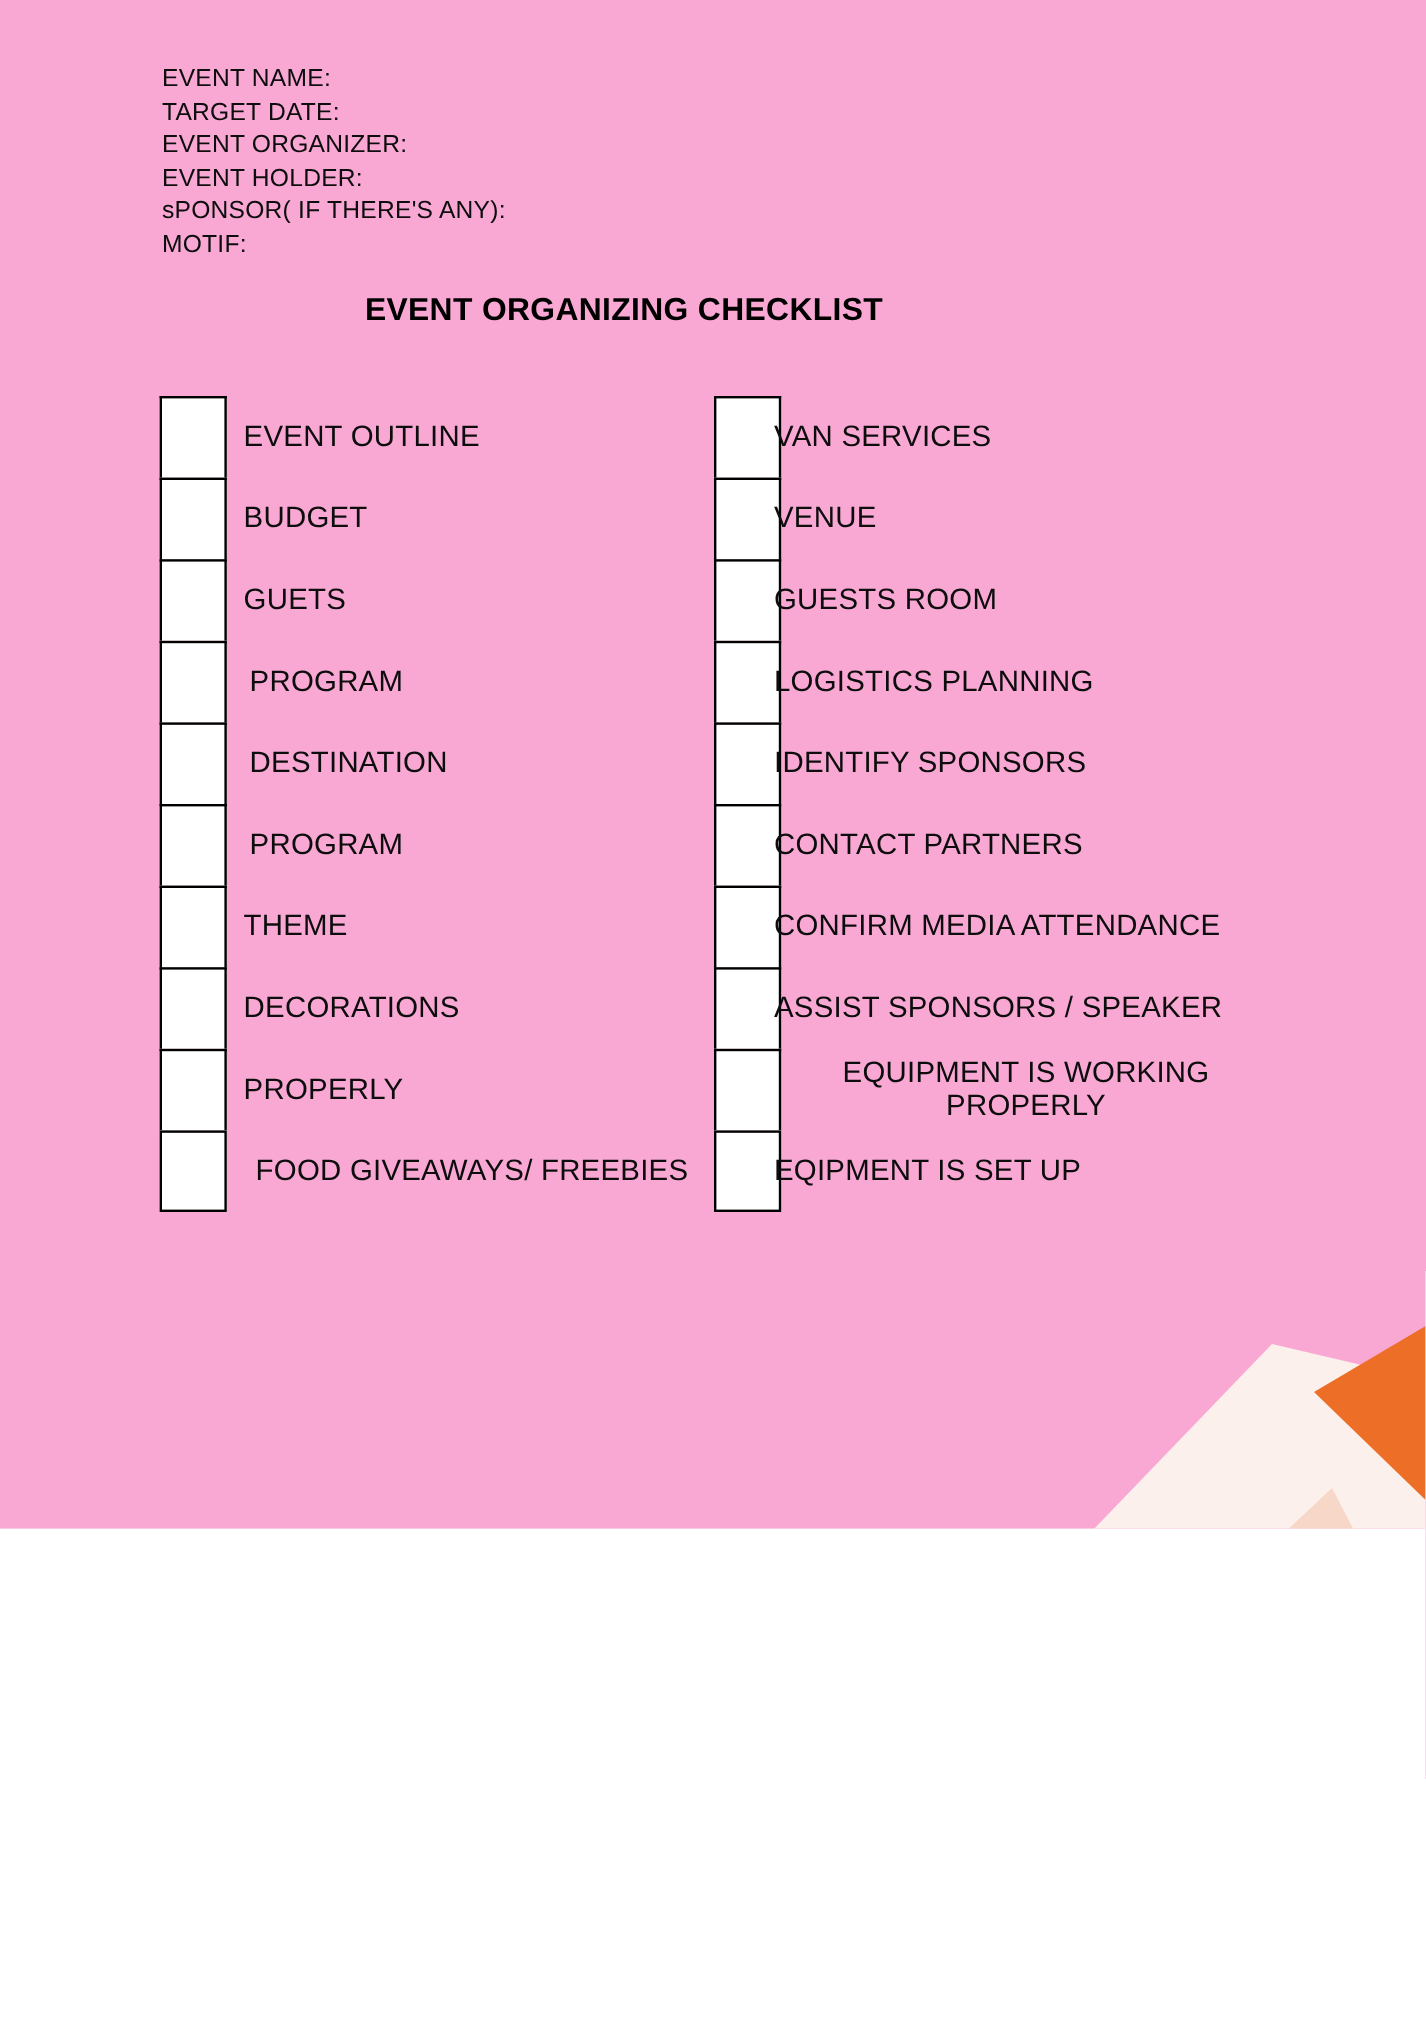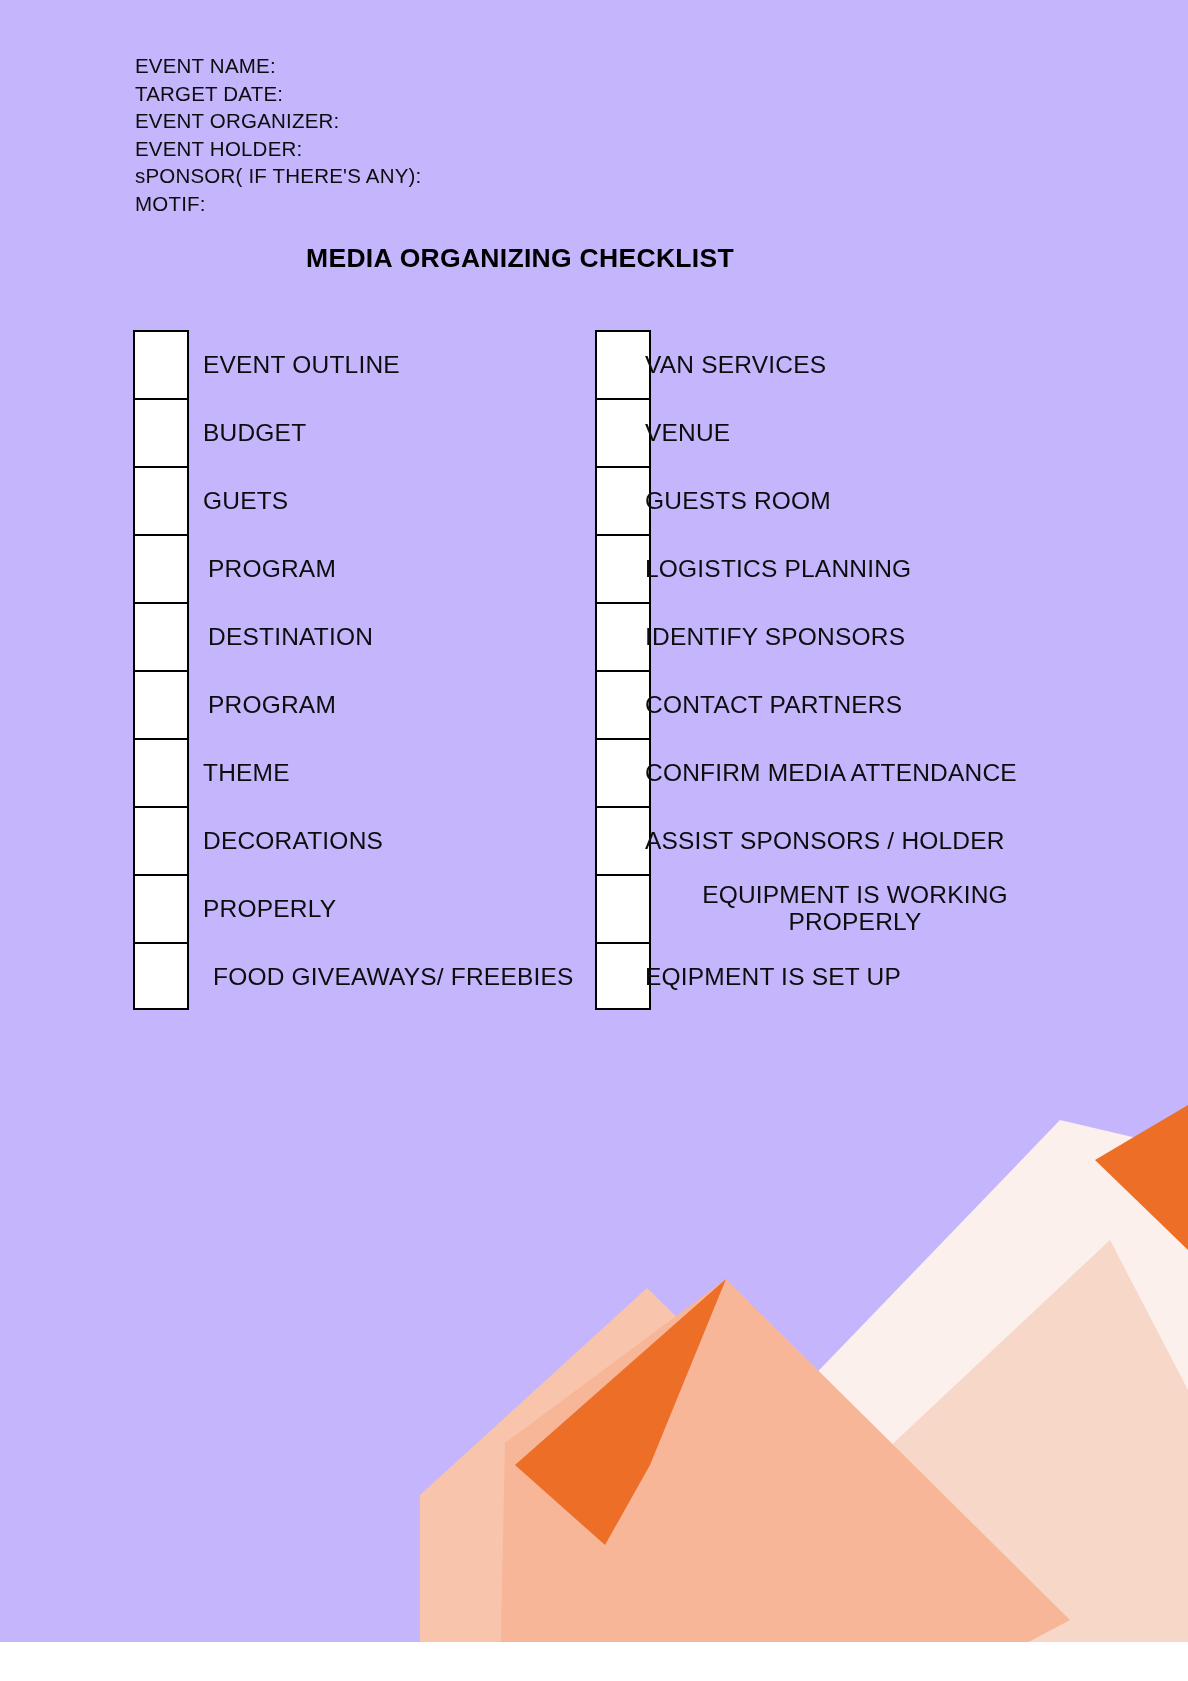--- a/index.html
+++ b/index.html
@@ -7,22 +7,22 @@
     padding: 0;
     background: #ffffff;
   }
   body {
     font-family: "Liberation Sans", sans-serif;
     color: #000000;
   }
   .page {
     position: relative;
     width: 1188px;
-    height: 1642px;
-    background: #c4b5fd;
+    height: 1274px;
+    background: #f9a8d4;
     overflow: hidden;
   }
 
   
   .decor {
     position: absolute;
     left: 0;
     top: 0;
     width: 1188px;
     height: 1681px;
@@ -139,21 +139,21 @@
 
   <div class="header-fields">
     <div class="header-line">EVENT NAME:</div>
     <div class="header-line">TARGET DATE:</div>
     <div class="header-line">EVENT ORGANIZER:</div>
     <div class="header-line">EVENT HOLDER:</div>
     <div class="header-line">sPONSOR( IF THERE'S ANY):</div>
     <div class="header-line">MOTIF:</div>
   </div>
 
-  <div class="doc-title">MEDIA ORGANIZING CHECKLIST</div>
+  <div class="doc-title">EVENT ORGANIZING CHECKLIST</div>
 
   <div class="checklist">
 
     <div class="col col-left">
 
       <div class="row">
         <div class="box"></div>
         <div class="label">EVENT OUTLINE</div>
       </div>
 
@@ -236,21 +236,21 @@
         <div class="label">CONTACT PARTNERS</div>
       </div>
 
       <div class="row">
         <div class="box"></div>
         <div class="label">CONFIRM MEDIA ATTENDANCE</div>
       </div>
 
       <div class="row">
         <div class="box"></div>
-        <div class="label">ASSIST SPONSORS  / HOLDER</div>
+        <div class="label">ASSIST SPONSORS  / SPEAKER</div>
       </div>
 
       <div class="row">
         <div class="box"></div>
         <div class="label two-line">EQUIPMENT IS WORKING PROPERLY</div>
       </div>
 
       <div class="row">
         <div class="box"></div>
         <div class="label">EQIPMENT IS SET UP</div>

